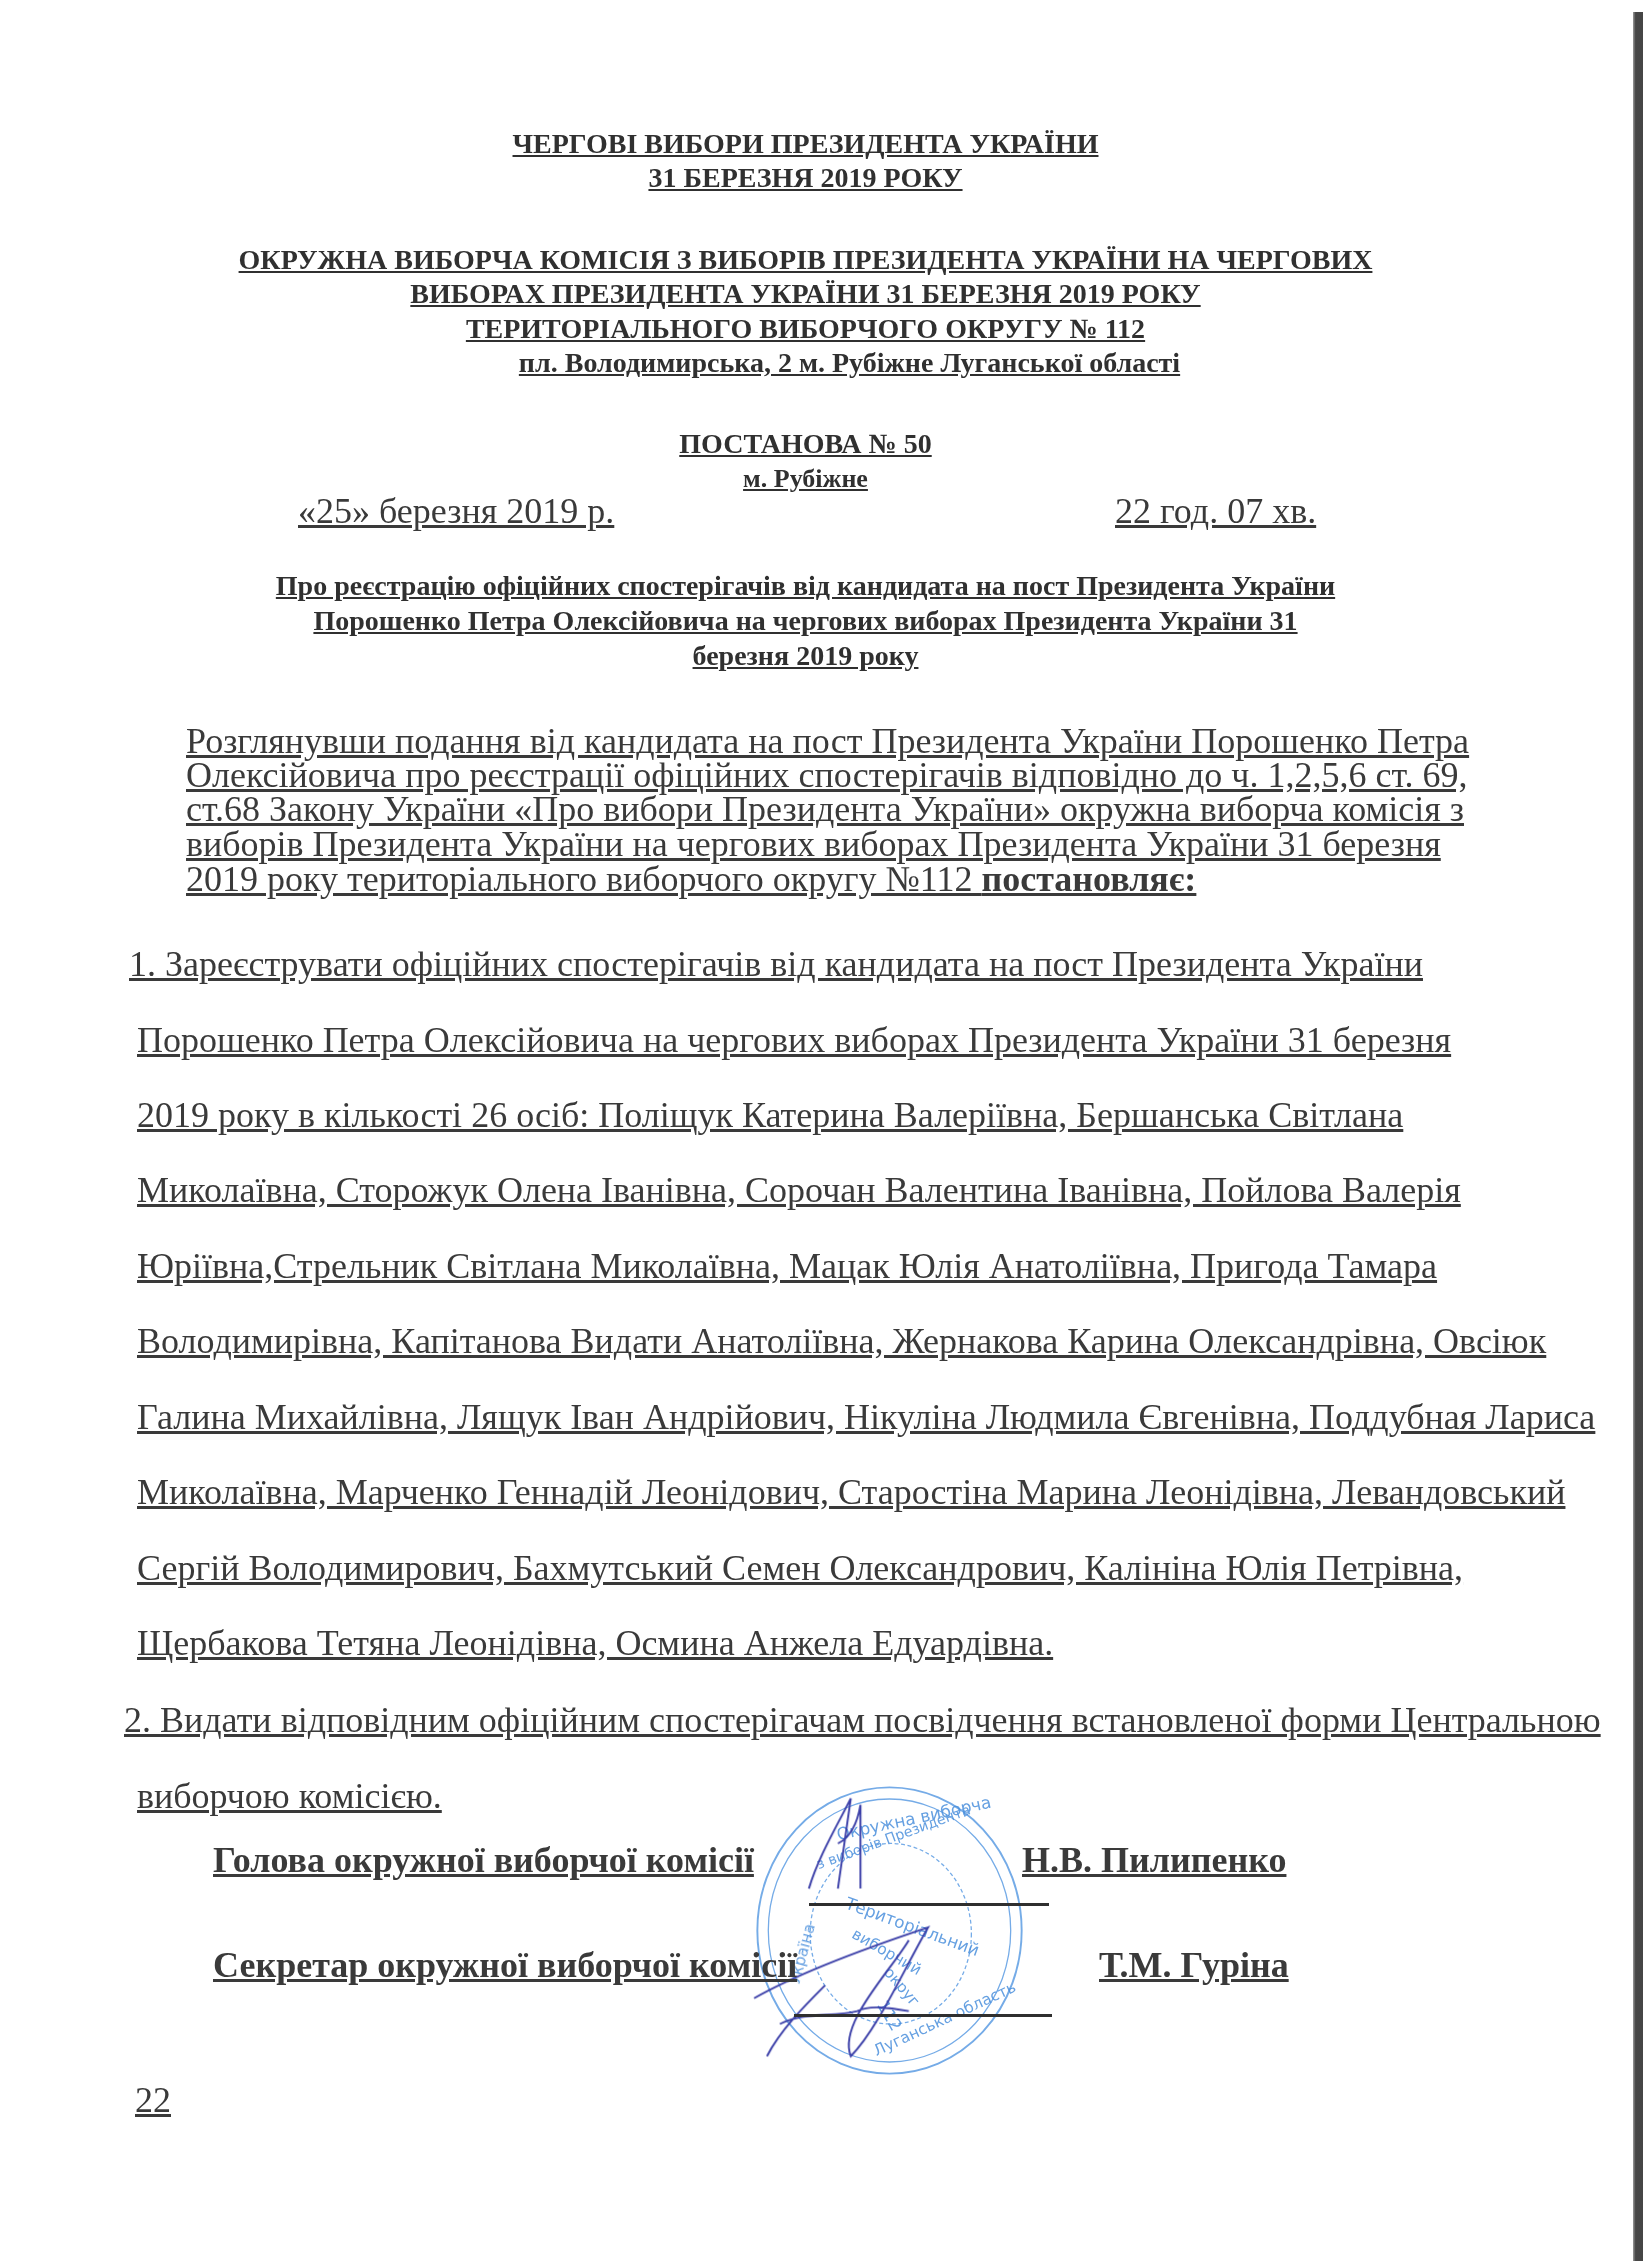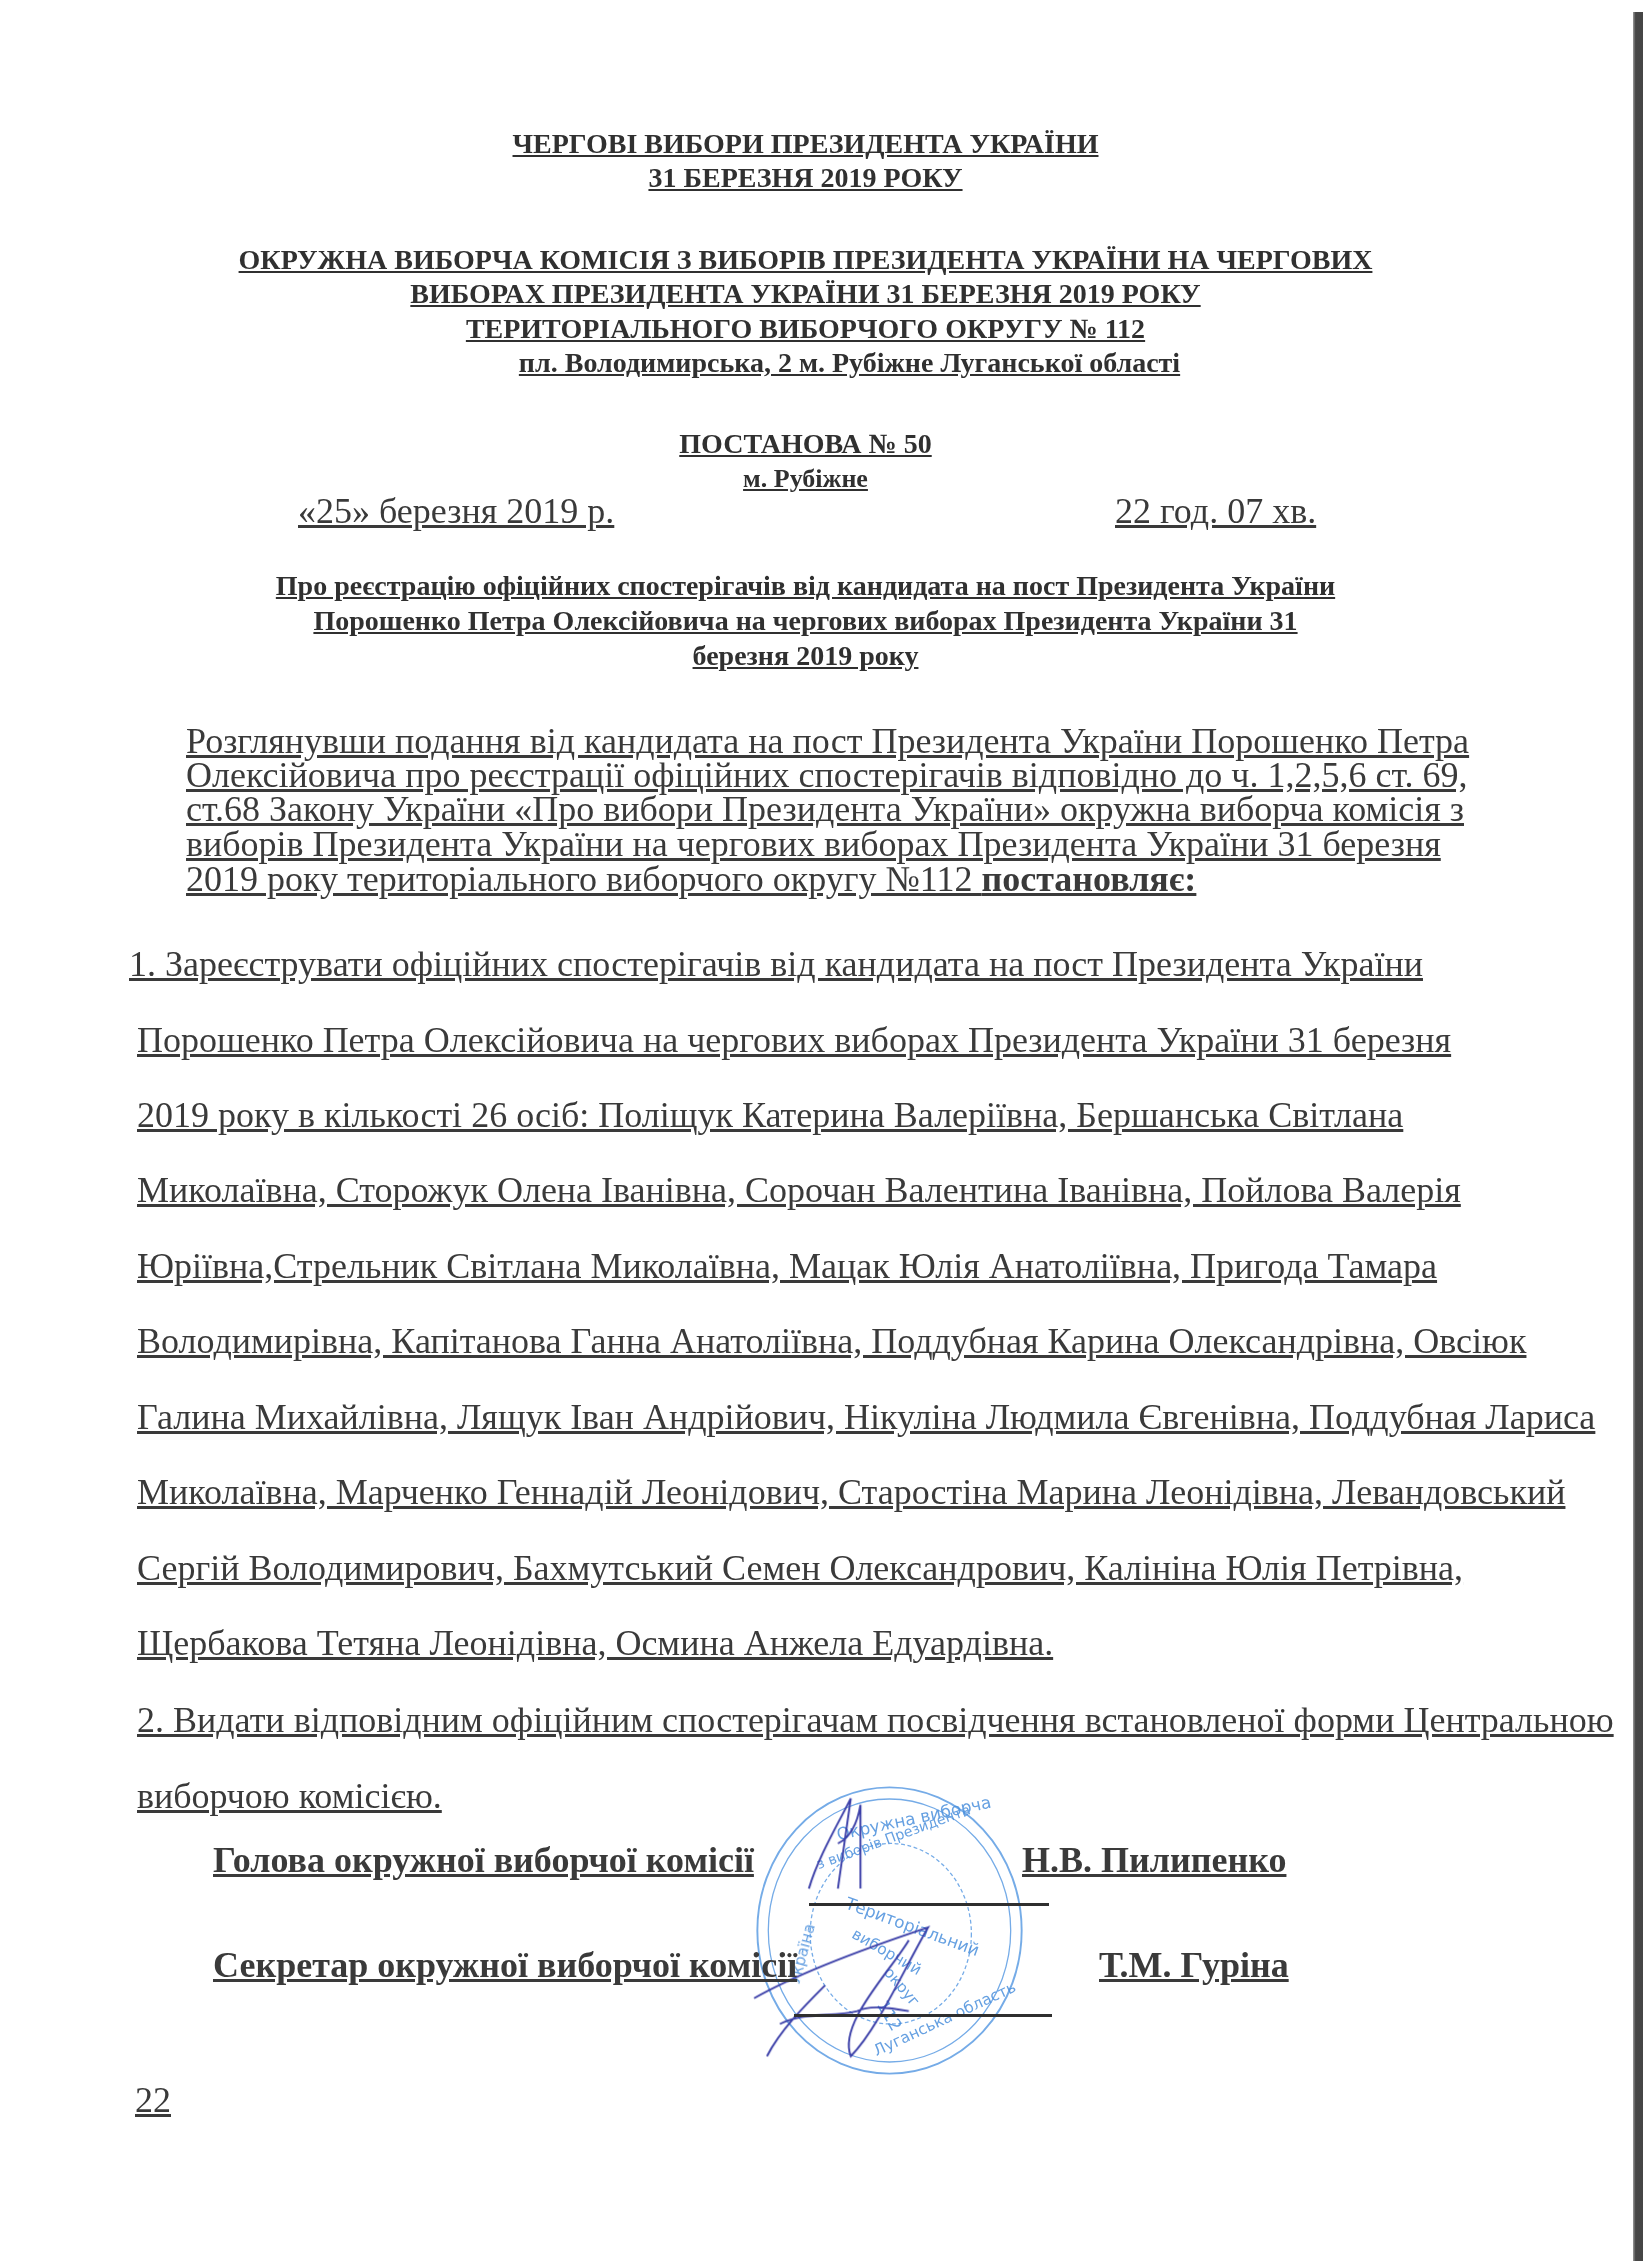--- a/index.html
+++ b/index.html
@@ -49,27 +49,27 @@
 <div class="line body" style="top:828px; left:186px;">виборів Президента України на чергових виборах Президента України 31 березня</div>
 <div class="line body" style="top:863px; left:186px;">
   <span>2019 року територіального виборчого округу №112  </span><span class="bold">постановляє:</span>
 </div>
 
 <div class="line body" style="top:948px; left:129px;"> 1. Зареєструвати офіційних спостерігачів від кандидата на пост Президента України</div>
 <div class="line body" style="top:1024px; left:137px;">Порошенко Петра Олексійовича на чергових виборах Президента України 31 березня</div>
 <div class="line body" style="top:1099px; left:137px;">2019 року в кількості 26 осіб:  Поліщук Катерина Валеріївна, Бершанська Світлана</div>
 <div class="line body" style="top:1174px; left:137px;">Миколаївна, Сторожук Олена Іванівна, Сорочан Валентина Іванівна, Пойлова Валерія</div>
 <div class="line body" style="top:1250px; left:137px;">Юріївна,Стрельник Світлана Миколаївна, Мацак Юлія Анатоліївна, Пригода Тамара</div>
-<div class="line body" style="top:1325px; left:137px;">Володимирівна, Капітанова Ганна Анатоліївна, Поддубная Карина Олександрівна, Овсіюк</div>
+<div class="line body" style="top:1325px; left:137px;">Володимирівна, Капітанова Видати Анатоліївна, Жернакова Карина Олександрівна, Овсіюк</div>
 <div class="line body" style="top:1401px; left:137px;">Галина Михайлівна, Лящук Іван Андрійович, Нікуліна Людмила Євгенівна, Поддубная Лариса</div>
 <div class="line body" style="top:1476px; left:137px;text-align:right;">Миколаївна, Марченко Геннадій Леонідович, Старостіна Марина Леонідівна, Левандовський</div>
 <div class="line body" style="top:1552px; left:137px;">Сергій Володимирович, Бахмутський Семен Олександрович, Калініна Юлія Петрівна,</div>
 <div class="line body" style="top:1627px; left:137px;">Щербакова Тетяна Леонідівна, Осмина Анжела Едуардівна.</div>
 
-<div class="line body" style="top:1704px; left:137px;">2. Видати відповідним офіційним спостерігачам посвідчення встановленої форми Центральною</div>
+<div class="line body" style="top:1704px; left:124px;">2. Видати відповідним офіційним спостерігачам посвідчення встановленої форми Центральною</div>
 <div class="line body" style="top:1780px; left:137px;">виборчою комісією.</div>
 
 <svg class="stamp" viewBox="0 0 460 470">
   <g fill="none" stroke="#5d9de3" stroke-width="3" opacity="0.85">
     <ellipse cx="230" cy="235" rx="205" ry="222"></ellipse>
     <ellipse cx="230" cy="235" rx="188" ry="204" stroke-width="2"></ellipse>
     <ellipse cx="232" cy="240" rx="125" ry="140" stroke-dasharray="6 4" stroke-width="2"></ellipse>
   </g>
   <g fill="#4a8fdc" font-family="'DejaVu Sans', sans-serif" opacity="0.85">
     <text x="150" y="95" font-size="26" transform="rotate(-12 150 95)">Окружна виборча</text>

